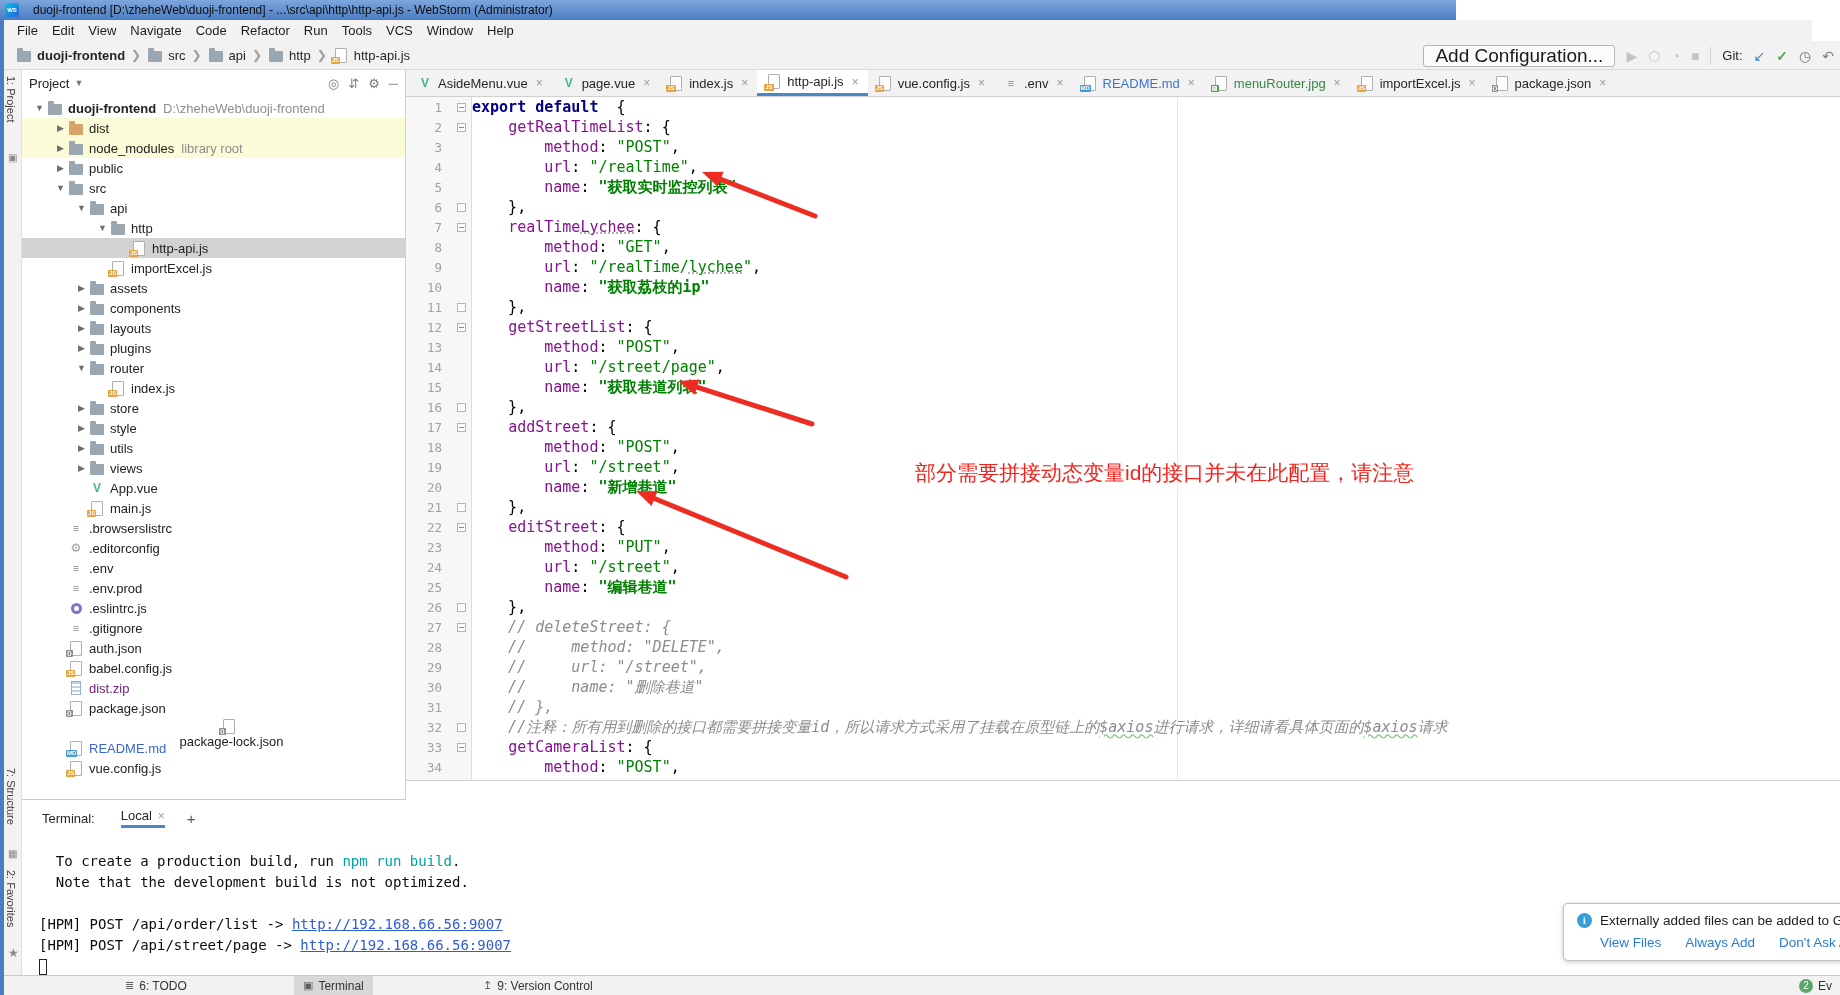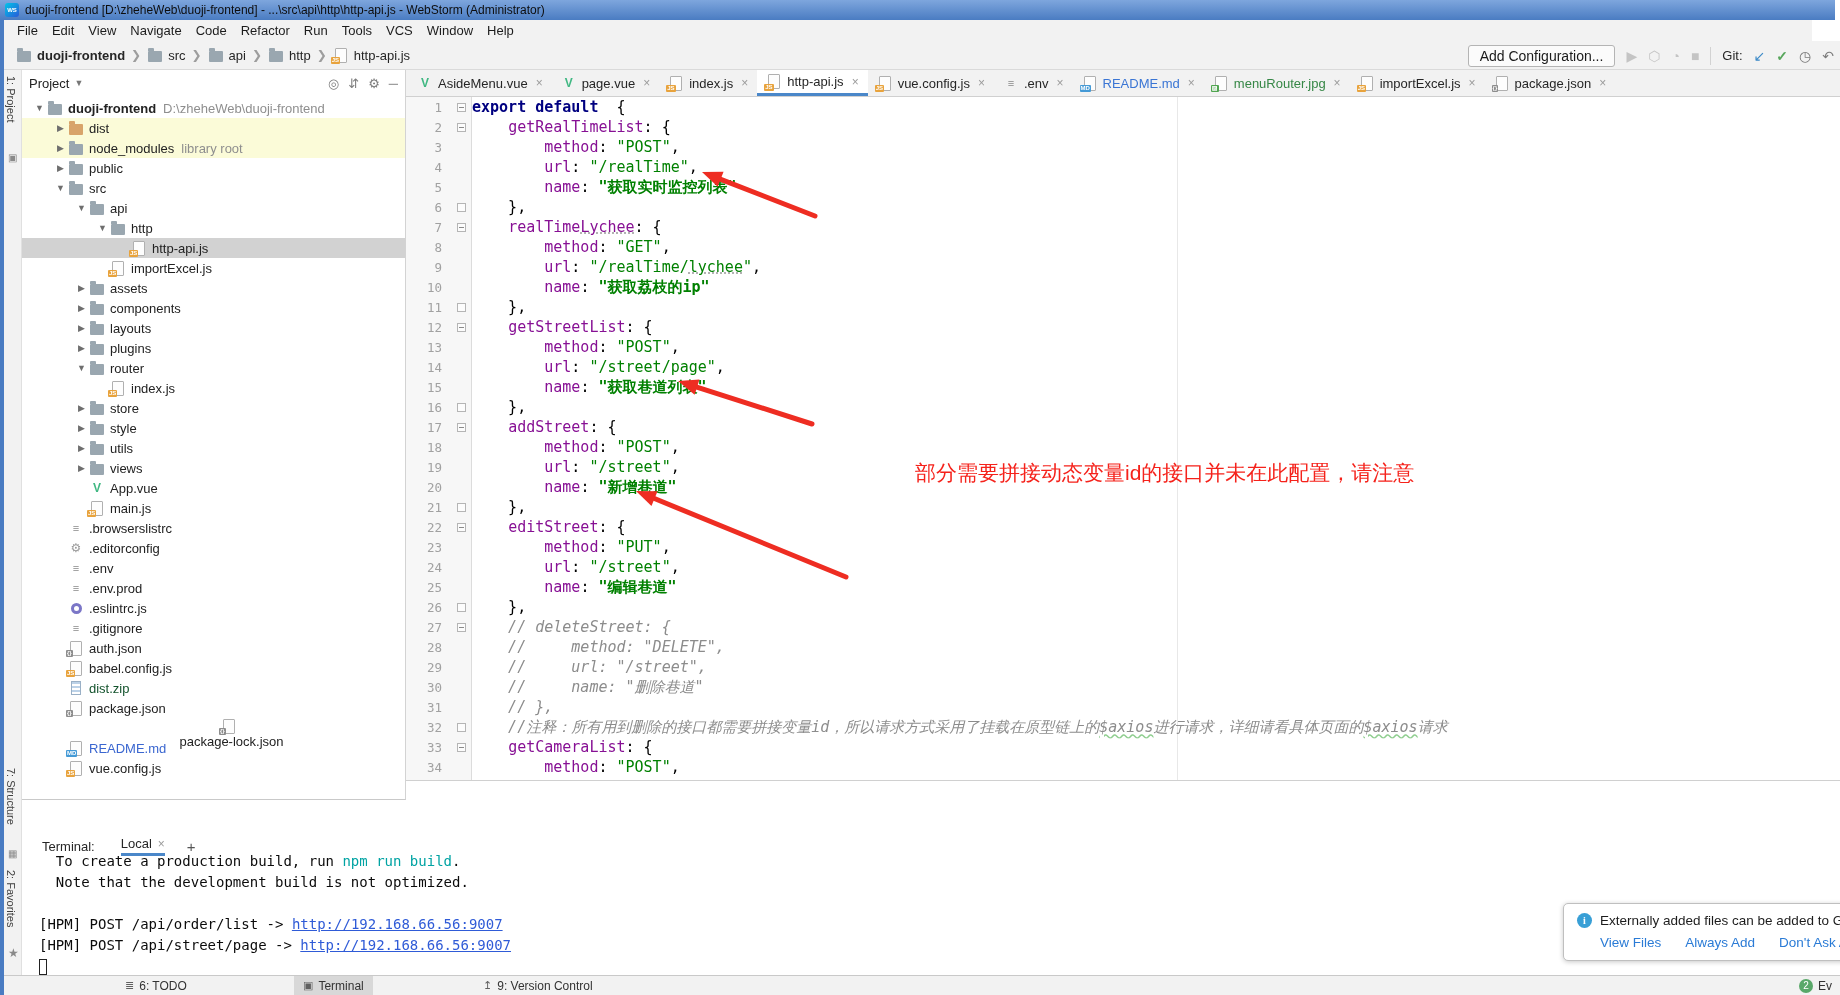--- a/index.html
+++ b/index.html
@@ -1,37 +1,37 @@
 <!DOCTYPE html>
 <html><head>
 <meta charset="utf-8">
 <style>
   * { margin:0; padding:0; box-sizing:border-box; }
   body { font-family:"Liberation Sans",sans-serif; }
   #root { position:relative; width:1840px; height:995px; background:#fff; overflow:hidden; }
 
   
-  .titlebar { position:absolute; left:0; top:0; width:1835px; height:20px;
-    background:linear-gradient(#7ea6dd,#4a7cc2); display:flex; align-items:center; padding-left:5px; gap:6px; }
+  .titlebar { position:absolute; left:0; top:0; width:1456px; height:20px;
+    background:linear-gradient(#7ea6dd,#4a7cc2); display:flex; align-items:center; padding-left:5px; gap:14px; }
   .ws-logo { width:14px; height:14px; border-radius:3px; background:linear-gradient(135deg,#00c4e8,#2a5bd8);
     color:#fff; font-size:6px; font-weight:bold; display:flex; align-items:center; justify-content:center; }
   .title-text { font-size:12px; color:#0d0d0d; white-space:nowrap; }
   .win-edge { position:absolute; left:0; top:20px; width:4px; height:975px; background:#4a7cc2; }
 
   .menubar { position:absolute; left:4px; top:20px; width:1808px; height:21px; background:#f2f2f2;
     display:flex; align-items:center; padding-left:6px; font-size:13px; color:#1c1c1c; }
   .menu-item { padding:2px 7px; cursor:default; }
 
   .toolbar { position:absolute; left:4px; top:41px; width:1836px; height:29px; background:#f2f2f2;
     border-bottom:1px solid #dadada; display:flex; align-items:center; }
   .crumbs { display:flex; align-items:center; padding-left:12px; font-size:13px; color:#262626; gap:4px; }
   .crumb { display:flex; align-items:center; gap:5px; }
   .crumb-sep { color:#9d9d9d; font-size:12px; padding:0 2px; }
   .toolbar-right { position:absolute; right:6px; top:0; height:29px; display:flex; align-items:center; gap:11px; }
-  .add-config { height:22px; padding:0 11px; font-size:14px; color:#1a1a1a; background:#fbfbfb;
+  .add-config { height:22px; padding:0 11px; font-size:19px; color:#1a1a1a; background:#fbfbfb;
     border:1px solid #b4b4b4; border-radius:3px; display:flex; align-items:center; }
   .tb-ico { font-size:14px; color:#c4c4c4; }
   .tb-sep { width:1px; height:18px; background:#d2d2d2; }
   .git-label { font-size:13px; color:#262626; }
 
   
   .lstrip { position:absolute; left:4px; top:70px; width:18px; height:905px; background:#f2f2f2;
     border-right:1px solid #e0e0e0; }
   .vlabel { position:absolute; left:1px; writing-mode:vertical-rl; font-size:11px; color:#404040; white-space:nowrap; }
   .strip-ico { position:absolute; left:4px; font-size:10px; color:#8a8a8a; }
@@ -86,21 +86,21 @@
   .com { color:#8c8c8c; font-style:italic; }
   .typo { text-decoration:underline dotted #999; } .typog { text-decoration:underline wavy #8fce8f; }
 
   
   #arrows { position:absolute; left:0; top:0; width:1840px; height:995px; pointer-events:none; z-index:5; }
   .rednote { position:absolute; left:915px; top:459px; font-size:21px; color:#f5221b; z-index:5; white-space:nowrap; }
 
   
   .tpanel { position:absolute; left:22px; top:780px; width:1818px; height:195px; background:#fff;
     border-top:1px solid #d0d0d0; z-index:1; }
-  .thead { position:absolute; top:22px; left:0; right:0; height:30px; display:flex; align-items:center; font-size:13px; color:#262626;margin-top:28px; }
+  .thead { position:absolute; top:22px; left:0; right:0; height:30px; display:flex; align-items:center; font-size:13px; color:#262626; }
   .tterm { margin-left:20px; }
   .ttab { margin-left:26px; display:flex; align-items:center; gap:6px; padding-bottom:2px; border-bottom:3px solid #4a87c9; }
   .ttab .x { color:#9b9b9b; font-size:12px; }
   .tplus { margin-left:22px; color:#555; font-size:15px; }
   .tcontent { position:absolute; top:70px; left:17px; right:0; font:14px/21px "DejaVu Sans Mono",monospace; color:#0b0b0b; }
   .tl { height:21px; white-space:pre; }
   .cyan { color:#00a3a3; }
   .tlink { color:#2f5bd7; text-decoration:underline; }
   .cursor { display:inline-block; width:8px; height:16px; border:1px solid #222; vertical-align:middle; }
 
@@ -430,21 +430,21 @@
             <span class="if-doc"></span>
             <span class="badge ">JS</span>
           </span>
           <span class="tlabel">babel.config.js</span>
         </div>
         <div class="trow" style="padding-left: 31px;">
           <span class="chev"></span>
           <span class="fi">
             <span class="if-zip"></span>
           </span>
-          <span class="tlabel" style="color: #14532d;">dist.zip</span>
+          <span class="tlabel" style="color: #701a75;">dist.zip</span>
         </div>
         <div class="trow" style="padding-left: 31px;">
           <span class="chev"></span>
           <span class="fi">
             <span class="if-doc"></span>
             <span class="badge json">{}</span>
           </span>
           <span class="tlabel">package.json</span>
         </div>
         <div class="trow" style="padding-left: 31px; flex-direction: column;">

